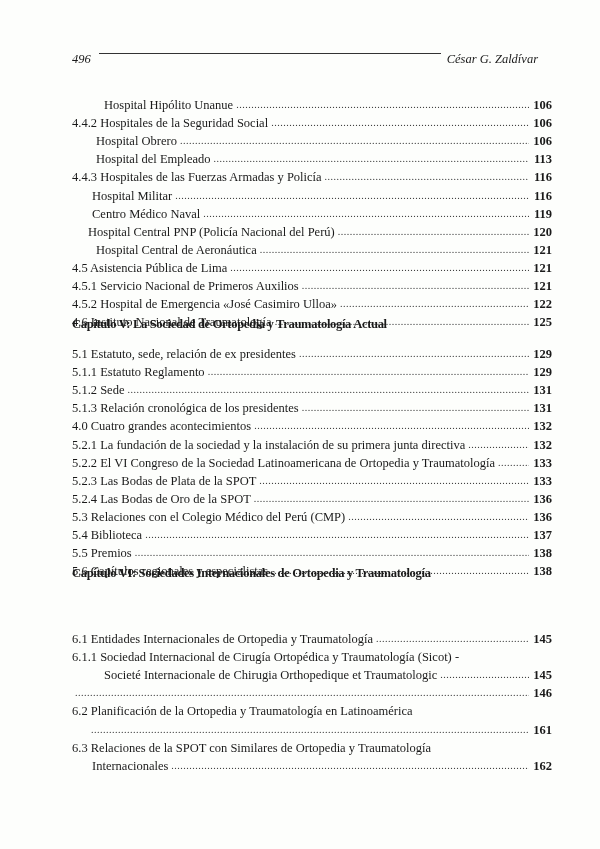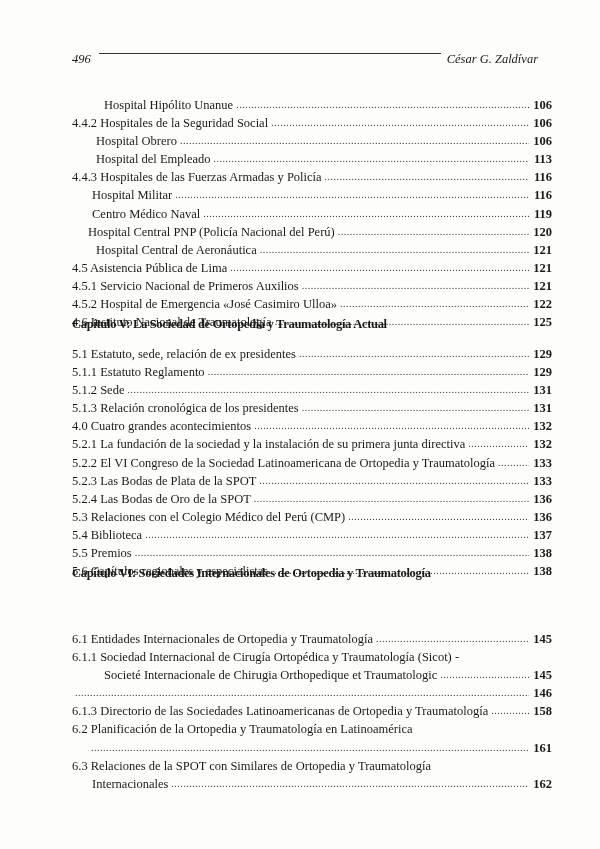--- a/index.html
+++ b/index.html
@@ -34,21 +34,21 @@
       position: relative;
       top: 1px;
     }
     .toc-block {
       position: absolute;
       left: 72px;
       width: 480px;
     }
     .toc-row {
       display: flex;
-      align-items: flex-start;
+      align-items: center;
       height: 18.1px;
       font-size: 12.5px;
       line-height: 18px;
       white-space: nowrap;
     }
     .toc-row .label {
       flex: 0 0 auto;
     }
     .toc-row .dots {
       flex: 1 1 auto;
@@ -243,25 +243,20 @@
   </div>
   <div class="toc-row indent-5">
     <span class="label">Societé Internacionale de Chirugia Orthopedique et Traumatologic</span>
     <span class="dots"></span>
     <span class="page">145</span>
   </div>
   <div class="toc-row indent-0">
     <span class="dots"></span>
     <span class="page">146</span>
   </div>
-  <div class="toc-row indent-0">
-    <span class="label">6.1.3  Directorio de las Sociedades Latinoamericanas de Ortopedia y Traumatología</span>
-    <span class="dots"></span>
-    <span class="page">158</span>
-  </div>
   <div class="toc-row indent-0 nodots">
     <span class="label">6.2  Planificación de la Ortopedia y Traumatología en Latinoamérica</span>
     <span class="dots"></span>
     <span class="page"></span>
   </div>
   <div class="toc-row indent-2">
     <span class="dots"></span>
     <span class="page">161</span>
   </div>
   <div class="toc-row indent-0 nodots">

